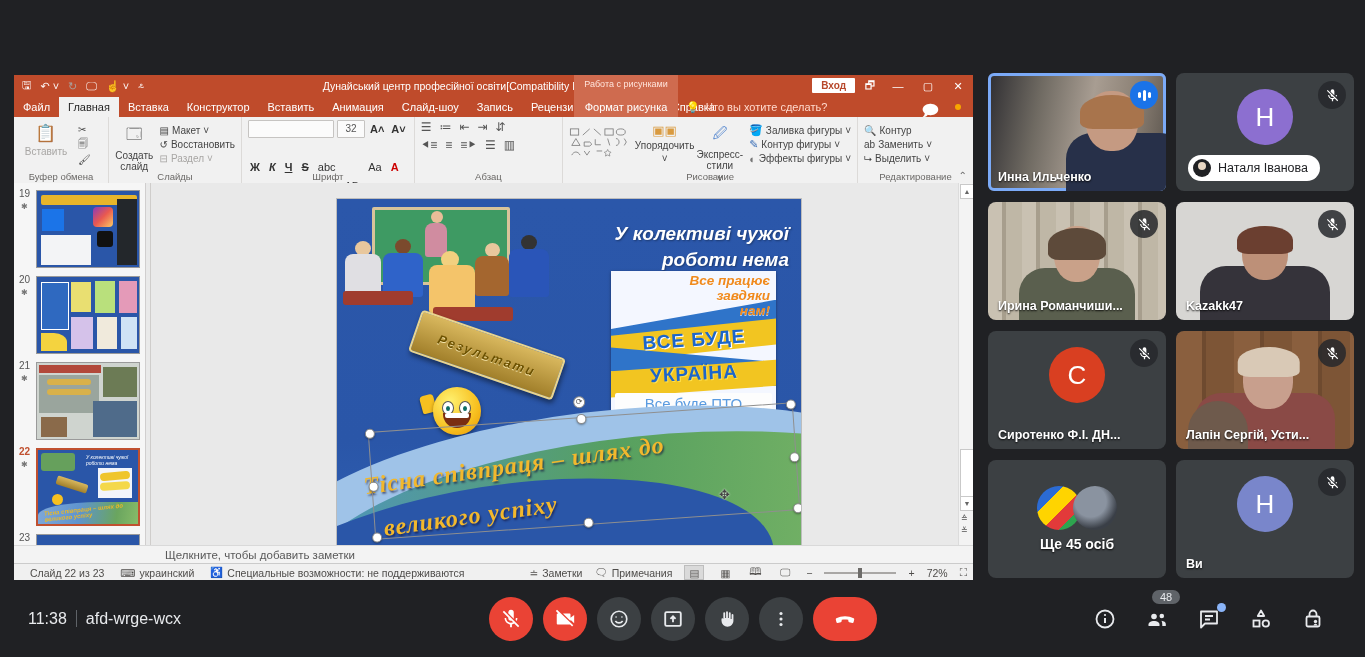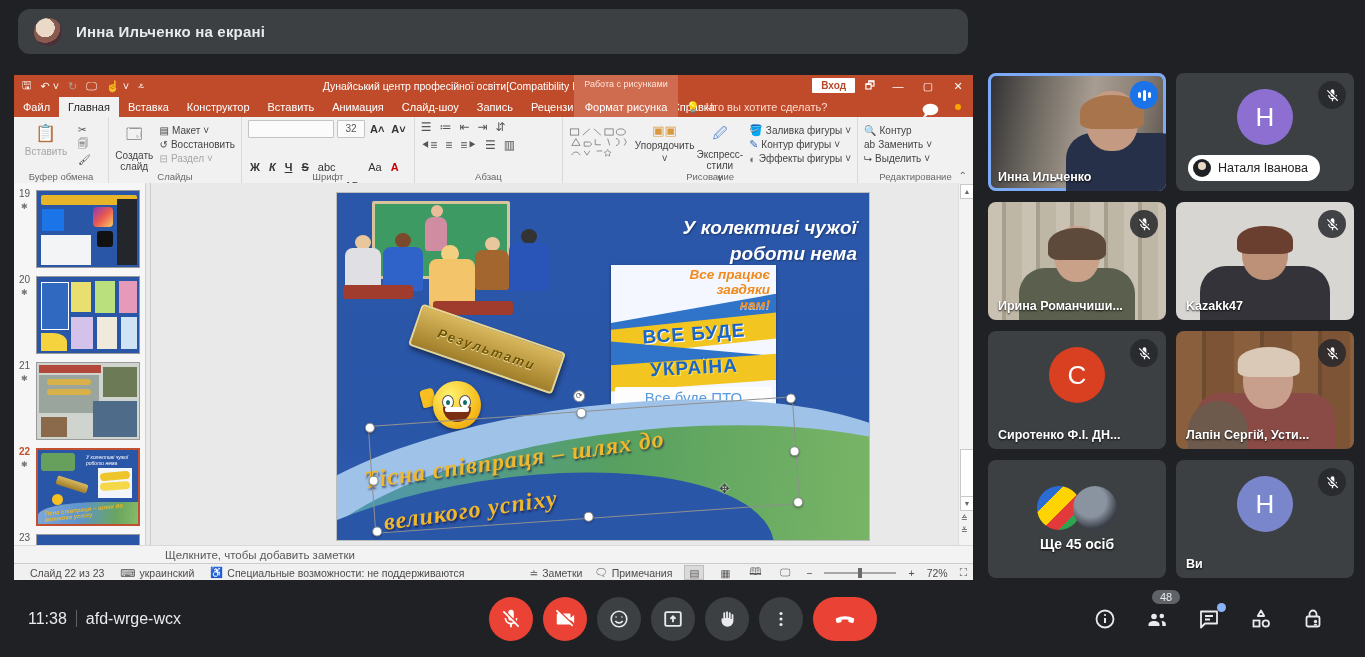--- a/index.html
+++ b/index.html
@@ -58,21 +58,21 @@
   .thumb.sel{border:2px solid #c0502f;}
   .tb{position:absolute;}
 
   #canvas{left:136px;top:0;width:808px;height:362px;background:#e9e9e9;border-left:1px solid #cfcdcb;}
   #vscroll{left:944px;top:0;width:15px;height:362px;background:#f3f3f3;border-left:1px solid #dcdcdc;}
   .sc-arrow{position:absolute;left:1px;width:12px;height:13px;background:#fff;border:1px solid #c9c9c9;font-size:7px;color:#666;display:flex;align-items:center;justify-content:center;}
   #sc-thumb{position:absolute;left:1px;bottom:48px;width:12px;height:46px;background:#fff;border:1px solid #c9c9c9;}
   .nav-ch{position:absolute;left:2px;font-size:8px;color:#555;}
 
   
-  #slide{left:186px;top:10px;width:532px;height:347px;background:linear-gradient(180deg,#2b57aa 0%,#2a56a8 70%,#2f5fb2 100%);overflow:hidden;box-shadow:0 0 0 1px #bdbdbd;}
+  #slide{left:186px;top:16px;width:464px;height:347px;background:linear-gradient(180deg,#2b57aa 0%,#2a56a8 70%,#2f5fb2 100%);overflow:hidden;box-shadow:0 0 0 1px #bdbdbd;}
   #board{left:35px;top:8px;width:132px;height:72px;background:#3e9a63;border:3px solid #d8c49a;border-radius:2px;}
   .head{border-radius:50%;position:absolute;}
   .stud{position:absolute;border-radius:8px 8px 3px 3px;}
   #slide-title{right:12px;top:22px;width:250px;text-align:right;color:#fff;font-size:19px;font-style:italic;font-weight:700;line-height:26px;text-shadow:1px 1px 2px rgba(0,0,0,.35);}
   #sticker{left:274px;top:72px;width:165px;height:147px;background:#f4f7ff;overflow:hidden;box-shadow:0 1px 3px rgba(0,0,0,.4);}
   .ribband{position:absolute;border-radius:40px;}
   #sticker .or{position:absolute;right:6px;color:#f08a1d;font-weight:700;font-style:italic;font-size:13.5px;line-height:15px;text-align:left;text-shadow:0 1px 0 rgba(255,255,255,.6);}
   #stk-big1{position:absolute;left:8px;top:58px;width:150px;text-align:center;color:#1d66c9;font-size:19px;font-weight:800;letter-spacing:1px;transform:rotate(-4deg);text-shadow:1px 1px 0 #fff;}
   #stk-big2{position:absolute;left:8px;top:92px;width:150px;text-align:center;color:#1d66c9;font-size:19px;font-weight:800;letter-spacing:1px;transform:rotate(-3deg);text-shadow:1px 1px 0 #ffe14d;}
   #stk-cap{position:absolute;left:4px;bottom:4px;width:157px;background:#fdfdfd;color:#5a9be0;font-size:15px;text-align:center;padding:2px 0;border-radius:2px;}
@@ -130,26 +130,20 @@
   #right-icons{right:39px;top:0;height:77px;display:flex;align-items:center;gap:26px;}
   .ribtn{position:relative;width:26px;height:26px;display:flex;align-items:center;justify-content:center;}
   #people-badge{position:absolute;top:-16px;left:8px;background:#5f6368;color:#e8eaed;font-size:11px;padding:1px 8px;border-radius:9px;}
   #chat-dot{position:absolute;top:-3px;right:-4px;width:9px;height:9px;border-radius:50%;background:#8ab4f8;}
 </style>
 </head>
 <body>
 
 <div id="app">
 
-  <div id="top-banner" class="a">
-    <div id="banner-pill" class="a">
-      <div id="banner-avatar"></div>
-      <div class="t">Инна Ильченко на екрані</div>
-    </div>
-  </div>
 
   <div id="ppt" class="a">
 
     <div id="ppt-titlebar" class="a">
       <div class="qat">
         <span>🖫</span>
         <span>↶ ˅</span>
         <span class="dis">↻</span>
         <span>🖵</span>
         <span>☝ ˅</span>
@@ -481,21 +475,21 @@
           </div>
         <span>+</span>
         <span>72%</span>
         <span>⛶</span>
       </div>
     </div>
   </div>
 
   <div id="grid" class="a">
 
-    <div class="tile speaking" style="background:linear-gradient(100deg,#2e2d31 0%,#6f6a62 28%,#a89d92 55%,#8a7f73 78%,#56504a 100%);">
+    <div class="tile speaking" style="background:linear-gradient(100deg,#2e2d31 0%,#6f6a62 28%,#a89d92 55%,#8a7f73 78%,#56504a 100%);border-radius:6px;">
       <div class="sil-body" style="right:-20px;bottom:0;width:120px;height:58px;background:#273049;"></div>
       <div class="sil-head" style="right:28px;bottom:40px;width:52px;height:60px;background:#c59a82;"></div>
       <div class="sil-head" style="right:22px;bottom:62px;width:64px;height:34px;background:#a8744c;border-radius:50% 50% 20% 20%;"></div>
       <div class="audioon">
         <i style="height:6px;"></i>
           <i style="height:11px;"></i>
           <i style="height:6px;"></i>
       </div>
       <div class="name">Инна Ильченко</div>
     </div>

